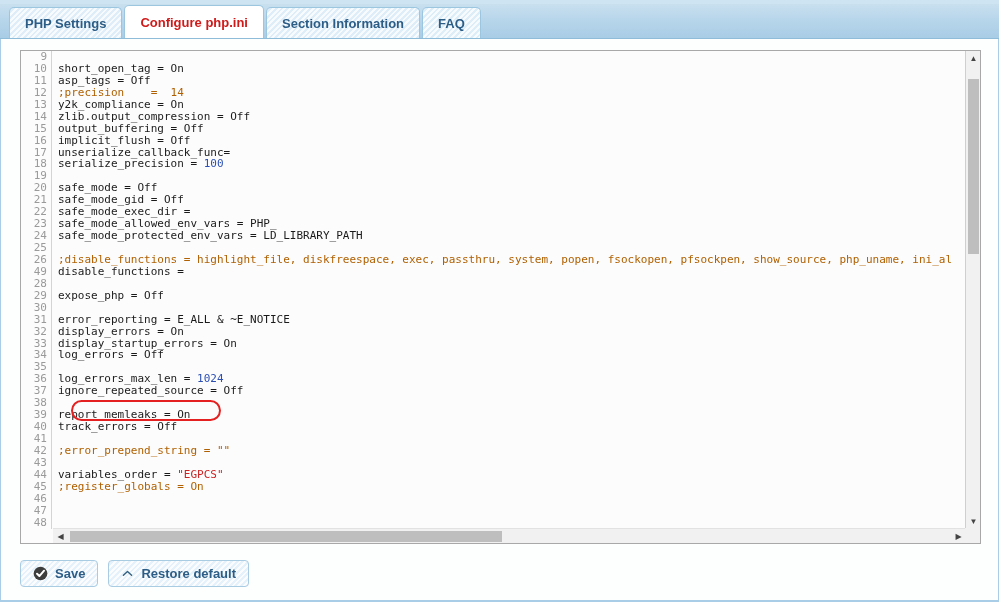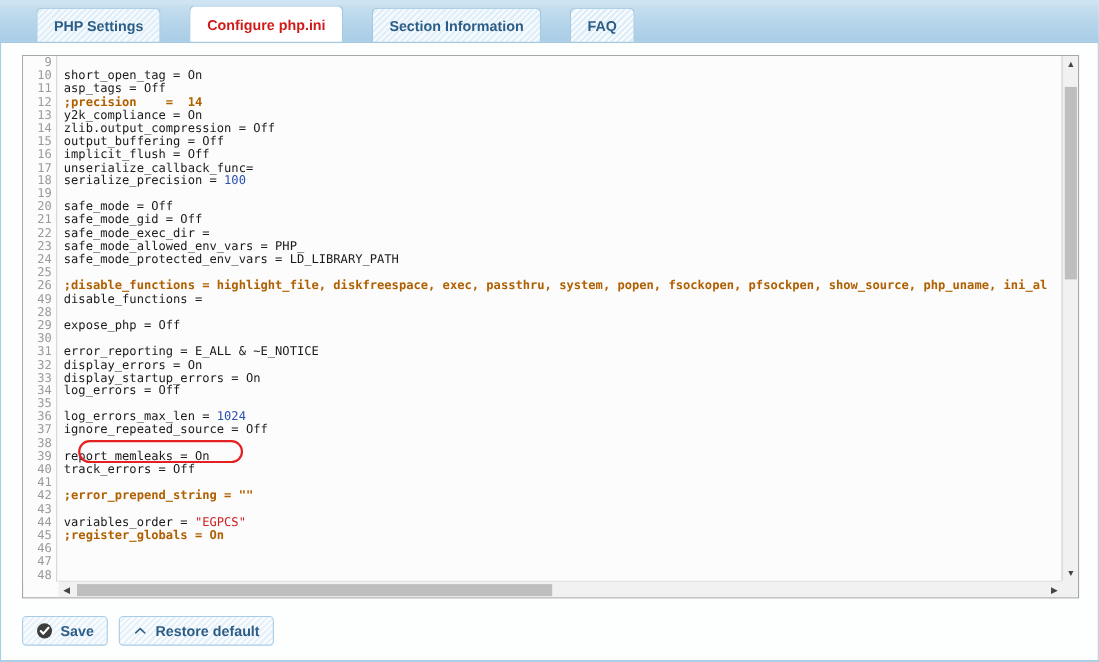--- a/index.html
+++ b/index.html
@@ -51,21 +51,20 @@
     border-radius: 5px 5px 0 0;
     background-color: #eaf4fb;
     background-image:
       repeating-linear-gradient(135deg,
         rgba(255,255,255,0.65) 0px,
         rgba(255,255,255,0.65) 2px,
         rgba(215,234,247,0.65) 2px,
         rgba(215,234,247,0.65) 4px);
     cursor: pointer;
     white-space: nowrap;
-    margin-left: 24px;
   }
   .tab.active {
     background-image: none;
     background-color: #ffffff;
     color: #d01a1a;
     height: 33px;
     border-color: #9cc6e0;
     z-index: 3;
   }
 
@@ -123,21 +122,21 @@
   }
   .gutter .line {
     text-align: right;
     padding-right: 4px;
     color: #9a9a9a;
   }
   .code-area .line {
     padding-left: 5px;
   }
 
-  .cm { color: #b06000; font-weight: bold; }
+  .cm { color: #b06000; }
   .str { color: #cc2222; }
   .num { color: #2b4fb5; }
 
   
   .vscroll {
     position: absolute;
     right: 0; top: 0;
     width: 15px; height: 478px;
     background: #f1f1f1;
     border-left: 1px solid #cfcfcf;

